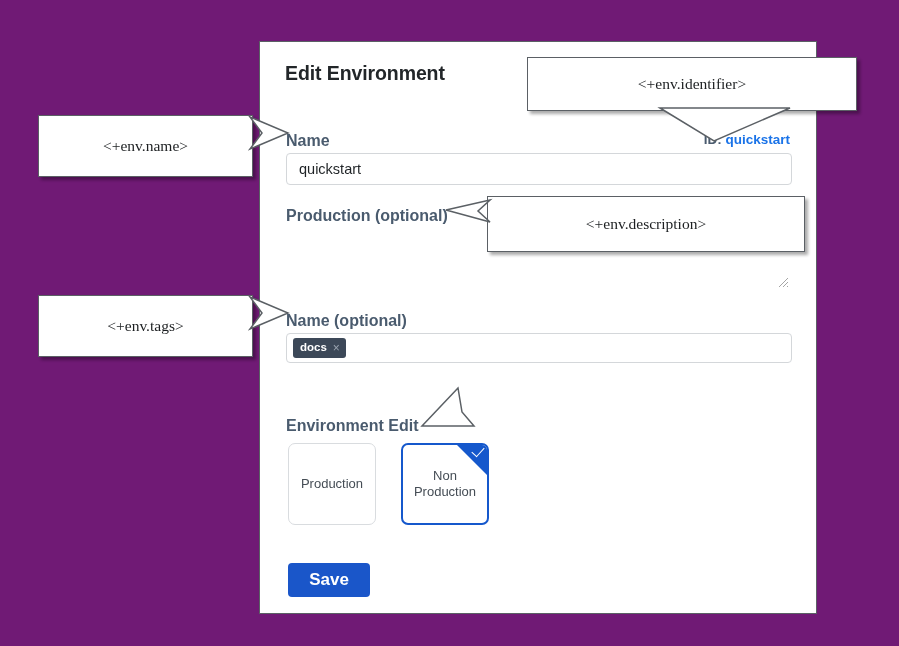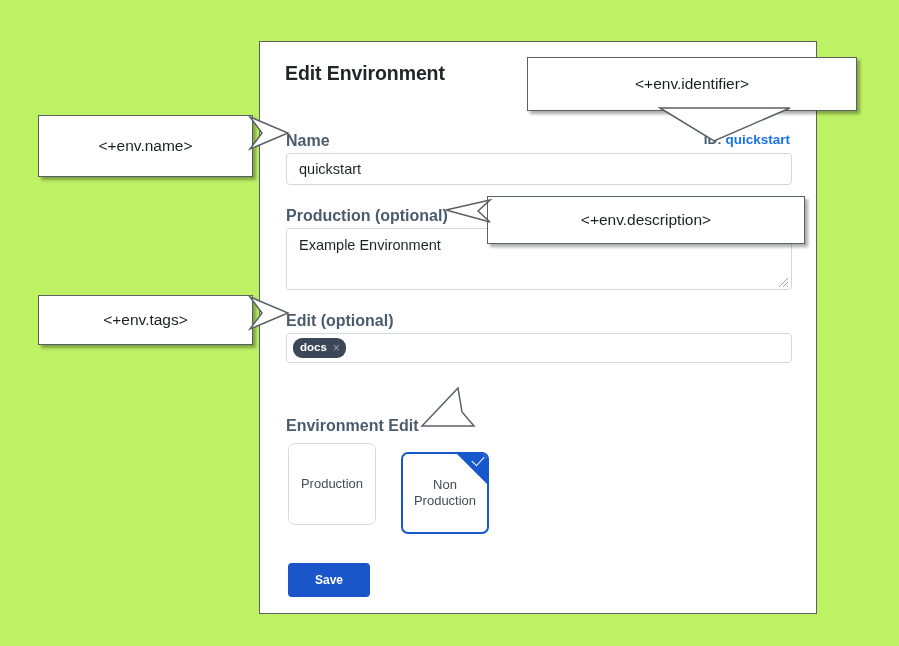--- a/index.html
+++ b/index.html
@@ -9,21 +9,21 @@
   }
   body {
     font-family: "Liberation Sans", sans-serif;
     -webkit-font-smoothing: antialiased;
   }
   #stage {
     position: relative;
     width: 899px;
     height: 646px;
     overflow: hidden;
-    background: #bef264;
+    background: #701a75;
   }
 
   
   #panel {
     position: absolute;
     left: 259px;
     top: 41px;
     width: 558px;
     height: 573px;
     background: #ffffff;
@@ -110,21 +110,21 @@
   }
   #tag-chip {
     position: absolute;
     left: 33px;
     top: 296px;
     height: 20px;
     display: flex;
     align-items: center;
     gap: 6px;
     background: #3c4858;
-    border-radius: 9px;
+    border-radius: 3px;
     padding: 0 6px 0 7px;
     box-sizing: border-box;
   }
   #tag-chip .chip-text {
     font-size: 11.5px;
     font-weight: 700;
     color: #ffffff;
     line-height: 1;
   }
   #tag-chip .chip-x {
@@ -150,21 +150,21 @@
     color: #454d55;
     line-height: 16px;
     background: #ffffff;
     overflow: hidden;
   }
   #card-production {
     left: 28px; top: 401px;
     border: 1px solid #d9dcdf;
   }
   #card-nonproduction {
-    left: 141px; top: 410px;
+    left: 141px; top: 401px;
     border: 2px solid #1558cc;
     text-align: center;
   }
   
   #card-check-corner {
     position: absolute;
     top: -1px;
     right: -1px;
     width: 32px;
     height: 32px;
@@ -192,47 +192,47 @@
     position: absolute;
     left: 28px;
     top: 521px;
     width: 82px;
     height: 34px;
     background: #1a56c9;
     border: none;
     border-radius: 4px;
     color: #ffffff;
     font-family: "Liberation Sans", sans-serif;
-    font-size: 12px;
+    font-size: 17px;
     font-weight: 600;
     cursor: pointer;
     padding: 0;
   }
 
   
   .callout {
     position: absolute;
     box-sizing: border-box;
     background: #ffffff;
     border: 1.5px solid #5b6065;
     box-shadow: 3px 3px 3px rgba(0,0,0,0.33);
     display: flex;
     align-items: center;
     justify-content: center;
-    font-family: Liberation Sans, sans-serif;
+    font-family: Liberation Serif, serif;
     font-size: 15.5px;
     color: #1c1f21;
     white-space: nowrap;
     z-index: 5;
   }
 
   #co-name      { left: 38px;  top: 115px; width: 215px; height: 62px; }
-  #co-tags      { left: 38px;  top: 295px; width: 215px; height: 50px; }
+  #co-tags      { left: 38px;  top: 295px; width: 215px; height: 62px; }
   #co-identifier{ left: 527px; top: 57px;  width: 330px; height: 54px; }
-  #co-description{left: 487px; top: 196px; width: 318px; height: 48px; }
+  #co-description{left: 487px; top: 196px; width: 318px; height: 56px; }
   #co-type      { left: 455px; top: 382px; width: 202px; height: 52px; }
 
   
   #tails {
     position: absolute;
     left: 0; top: 0;
     width: 899px; height: 646px;
     z-index: 6;
     pointer-events: none;
   }
@@ -248,26 +248,25 @@
 
     <div class="field-label" id="name-label">Name</div>
     <input class="text-input" id="name-input" type="text" value="quickstart" style="">
 
     <div id="id-row">
       <span>ID:</span>
       <span id="id-value">quickstart</span>
     </div>
 
     <div class="field-label" id="desc-label">Production (optional)</div>
-    <textarea class="text-input" id="desc-input" style="">Example Environment</textarea>
     <svg id="desc-grip" viewBox="0 0 11 11">
       <path d="M10,1 L1,10 M10,5 L5,10 M10,9 L9,10" stroke="#9b9b9b" stroke-width="0.9" fill="none"></path>
     </svg>
 
-    <div class="field-label" id="tags-label">Edit (optional)</div>
+    <div class="field-label" id="tags-label">Name (optional)</div>
     <div class="text-input" id="tags-input"></div>
     <div id="tag-chip">
       <span class="chip-text">docs</span>
       <span class="chip-x">×</span>
     </div>
 
     <div class="field-label" id="envtype-label">Environment Edit</div>
 
     <div class="type-card" id="card-production">
       <span>Production</span>

